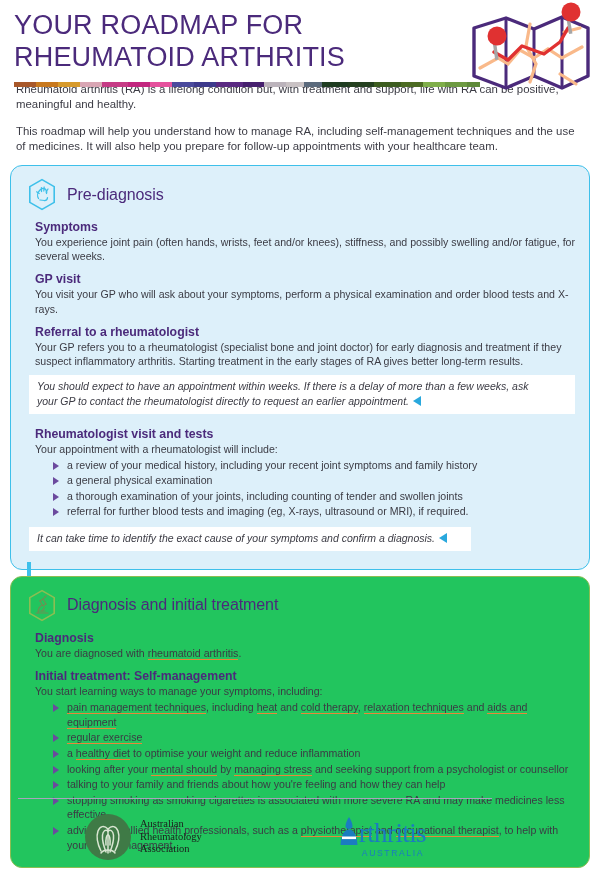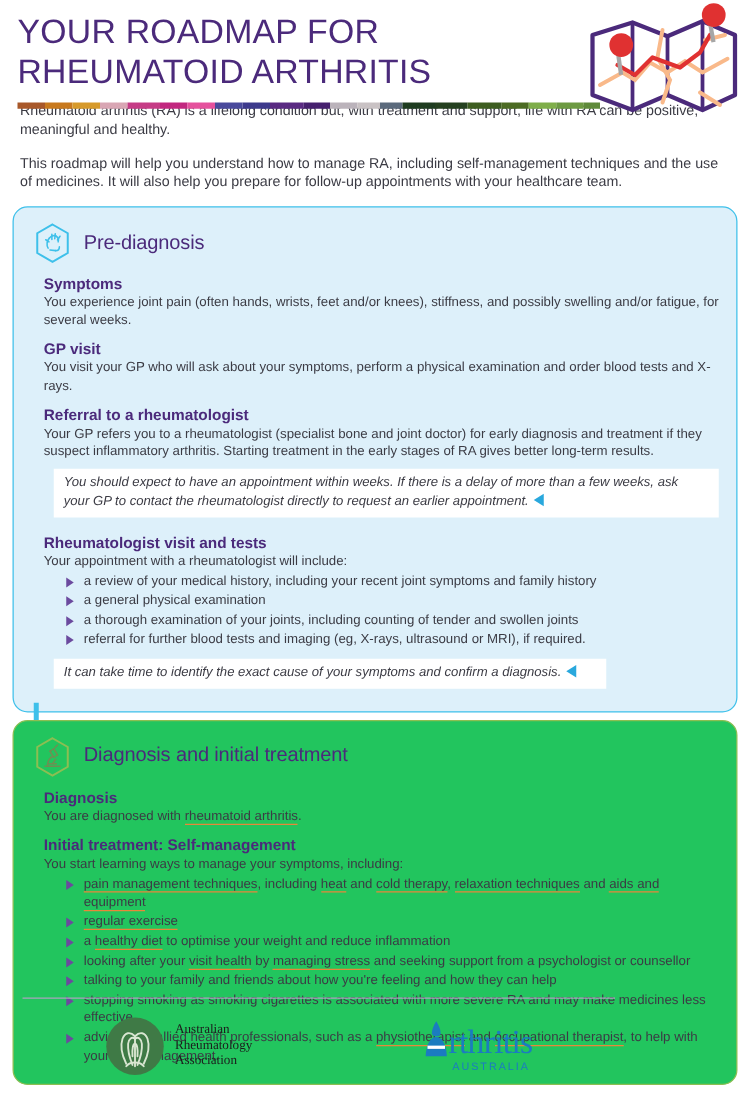--- a/index.html
+++ b/index.html
@@ -121,21 +121,21 @@
 
   .lnk {
     color: #3b3b44;
     text-decoration: none;
     border-bottom: 1.3px solid #e8873a;
     padding-bottom: 0px;
   }
 
   .callout {
     background: #ffffff;
-    margin: 7px 0 4px 18px;
+    margin: 7px 0 4px 4px;
     padding: 4px 24px 5px 8px;
     font-size: 10.5px;
     line-height: 1.42;
     font-style: italic;
     color: #3b3b44;
     display: inline-block;
     max-width: 552px;
   }
   .callout .tri {
     display: inline-block;
@@ -337,21 +337,21 @@
 
     <div class="sub">Diagnosis</div>
     <p class="body"><span>You are diagnosed with </span><a class="lnk" href="#">rheumatoid arthritis</a><span>.</span></p>
 
     <div class="sub">Initial treatment: Self-management</div>
     <p class="body">You start learning ways to manage your symptoms, including:</p>
     <ul class="bullets" id="bl-s2">
         <li><a class="lnk" href="#">pain management techniques</a><span>, including </span><a class="lnk" href="#">heat</a><span> and </span><a class="lnk" href="#">cold therapy</a><span>, </span><a class="lnk" href="#">relaxation techniques</a><span> and </span><a class="lnk" href="#">aids and equipment</a></li>
         <li><a class="lnk" href="#">regular exercise</a></li>
         <li><span>a </span><a class="lnk" href="#">healthy diet</a><span> to optimise your weight and reduce inflammation</span></li>
-        <li><span>looking after your </span><a class="lnk" href="#">visit health</a><span> by </span><a class="lnk" href="#">managing stress</a><span> and seeking support from a psychologist or counsellor</span></li>
+        <li><span>looking after your </span><a class="lnk" href="#">mental should</a><span> by </span><a class="lnk" href="#">managing stress</a><span> and seeking support from a psychologist or counsellor</span></li>
         <li><span>talking to your family and friends about how you're feeling and how they can help</span></li>
         <li><span>stopping smoking as smoking cigarettes is associated with more severe RA and may make medicines less effective</span></li>
         <li><span>advice from allied health professionals, such as a </span><a class="lnk" href="#">physiotherapist</a><span> and </span><a class="lnk" href="#">occupational therapist</a><span>, to help with your self-management.</span></li>
       </ul>
   </div>
 
   <div class="footer">
     <div class="footer-rule"></div>
     <div class="logos">
 

